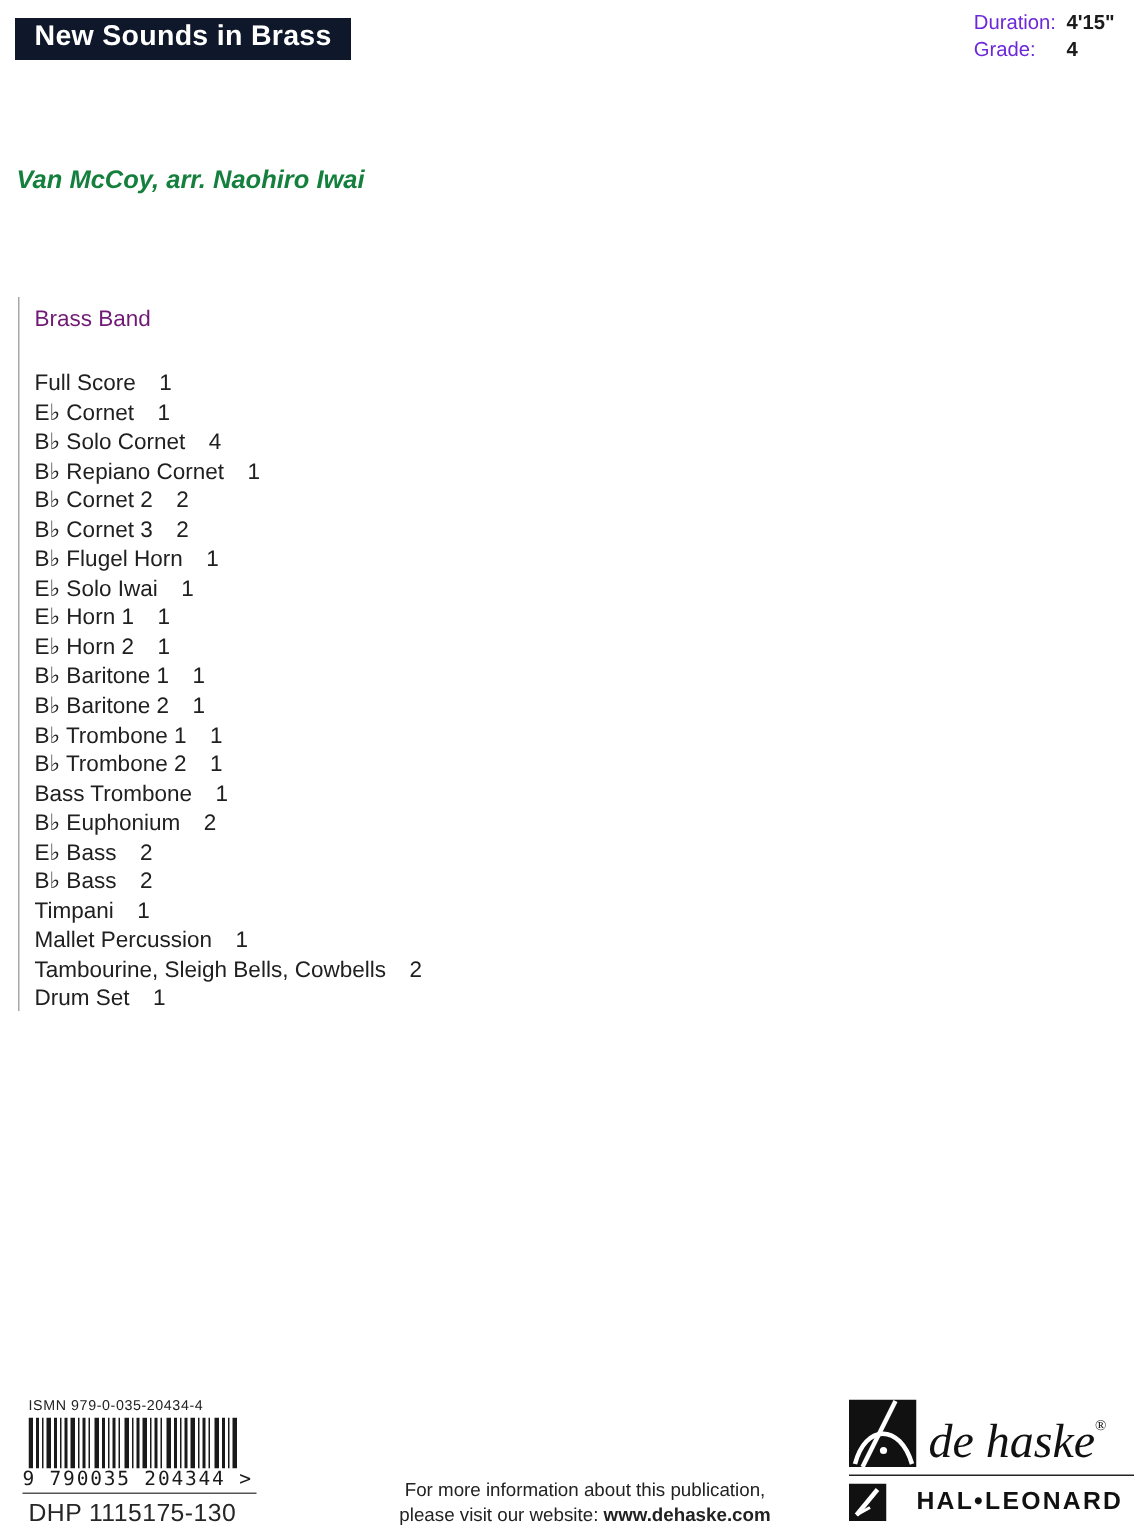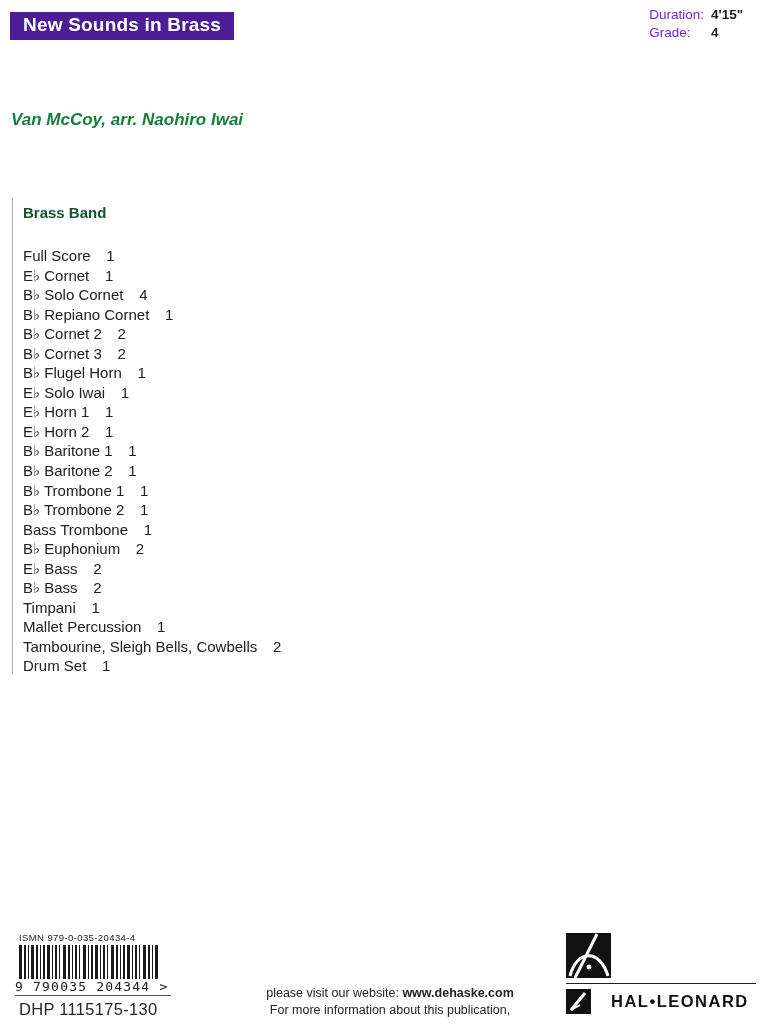--- a/index.html
+++ b/index.html
@@ -9,21 +9,21 @@
     position: relative;
     font-family: "Liberation Sans", "DejaVu Sans", sans-serif;
     color: #1c1c1c;
     overflow: hidden;
   }
   .page { position: absolute; inset: 0; }
 
   
   .series-badge {
     position: absolute; left: 10px; top: 12px;
-    background: #4c1d95; color: #ffffff;
+    background: #0f172a; color: #ffffff;
     font-weight: 700; font-size: 19px;
     padding: 2px 13px 4px 13px;
     letter-spacing: 0.2px;
   }
   .meta-block {
     position: absolute; right: 12px; top: 6px;
     display: grid; grid-template-columns: auto auto;
     column-gap: 7px; row-gap: 1px;
     font-size: 13.5px; line-height: 17px;
   }
@@ -42,21 +42,21 @@
   }
 
   
   .inst-section {
     position: absolute; left: 12px; top: 198px;
     border-left: 1px solid #a8a8a8;
     padding-left: 10px;
     width: 346px; height: 476px;
   }
   .inst-heading {
-    font-size: 15px; font-weight: 700; color: #14532d;
+    font-size: 15px; font-weight: 400; color: #701a75;
     margin-top: 6px;
   }
   .inst-list { margin-top: 25px; }
   .inst-row {
     display: flex; justify-content: flex-start;
     width: 330px; height: 19.55px;
     font-size: 15px; line-height: 19.55px; color: #202020;
   }
   .inst-name { white-space: nowrap; }
   .inst-qty { text-align: right; min-width: 24px; }
@@ -275,32 +275,33 @@
         <rect x="129" y="0" width="2" height="34"></rect>
           <rect x="133" y="0" width="1" height="34"></rect>
         <rect x="136" y="0" width="3" height="34"></rect>
       </g>
     </svg>
     <div class="barcode-digits">9 790035 204344 &gt;</div>
     <div class="catalog-number">DHP 1115175-130</div>
   </div>
 
   <div class="info-block">
+    <div>For more information about this publication,</div>
     <div><span>please visit our website: </span><span class="info-website">www.dehaske.com</span></div>
-    <div>For more information about this publication,</div>
   </div>
 
   <div class="logo-block">
     <div class="dehaske-row">
       <svg class="dehaske-icon" viewBox="0 0 45 45">
         <rect x="0" y="0" width="45" height="45" fill="#111"></rect>
         <path d="M4 43 C 11 16, 34 16, 42 43" fill="none" stroke="#fff" stroke-width="3"></path>
         <path d="M9 45 L31 1" fill="none" stroke="#fff" stroke-width="3"></path>
         <circle cx="23" cy="34" r="2.4" fill="#fff"></circle>
       </svg>
+      <div class="dehaske-text"><span>de haske</span><span class="dehaske-reg">®</span></div>
     </div>
     <div class="logo-divider"></div>
     <div class="hl-row">
       <svg class="hl-icon" viewBox="0 0 25 25">
         <rect x="0" y="0" width="25" height="25" fill="#111"></rect>
         <path d="M5 21 L19 4" fill="none" stroke="#fff" stroke-width="3"></path>
         <path d="M5 21 L14 16" fill="none" stroke="#fff" stroke-width="2"></path>
       </svg>
       <div class="hl-text">HAL•LEONARD</div>
     </div>

